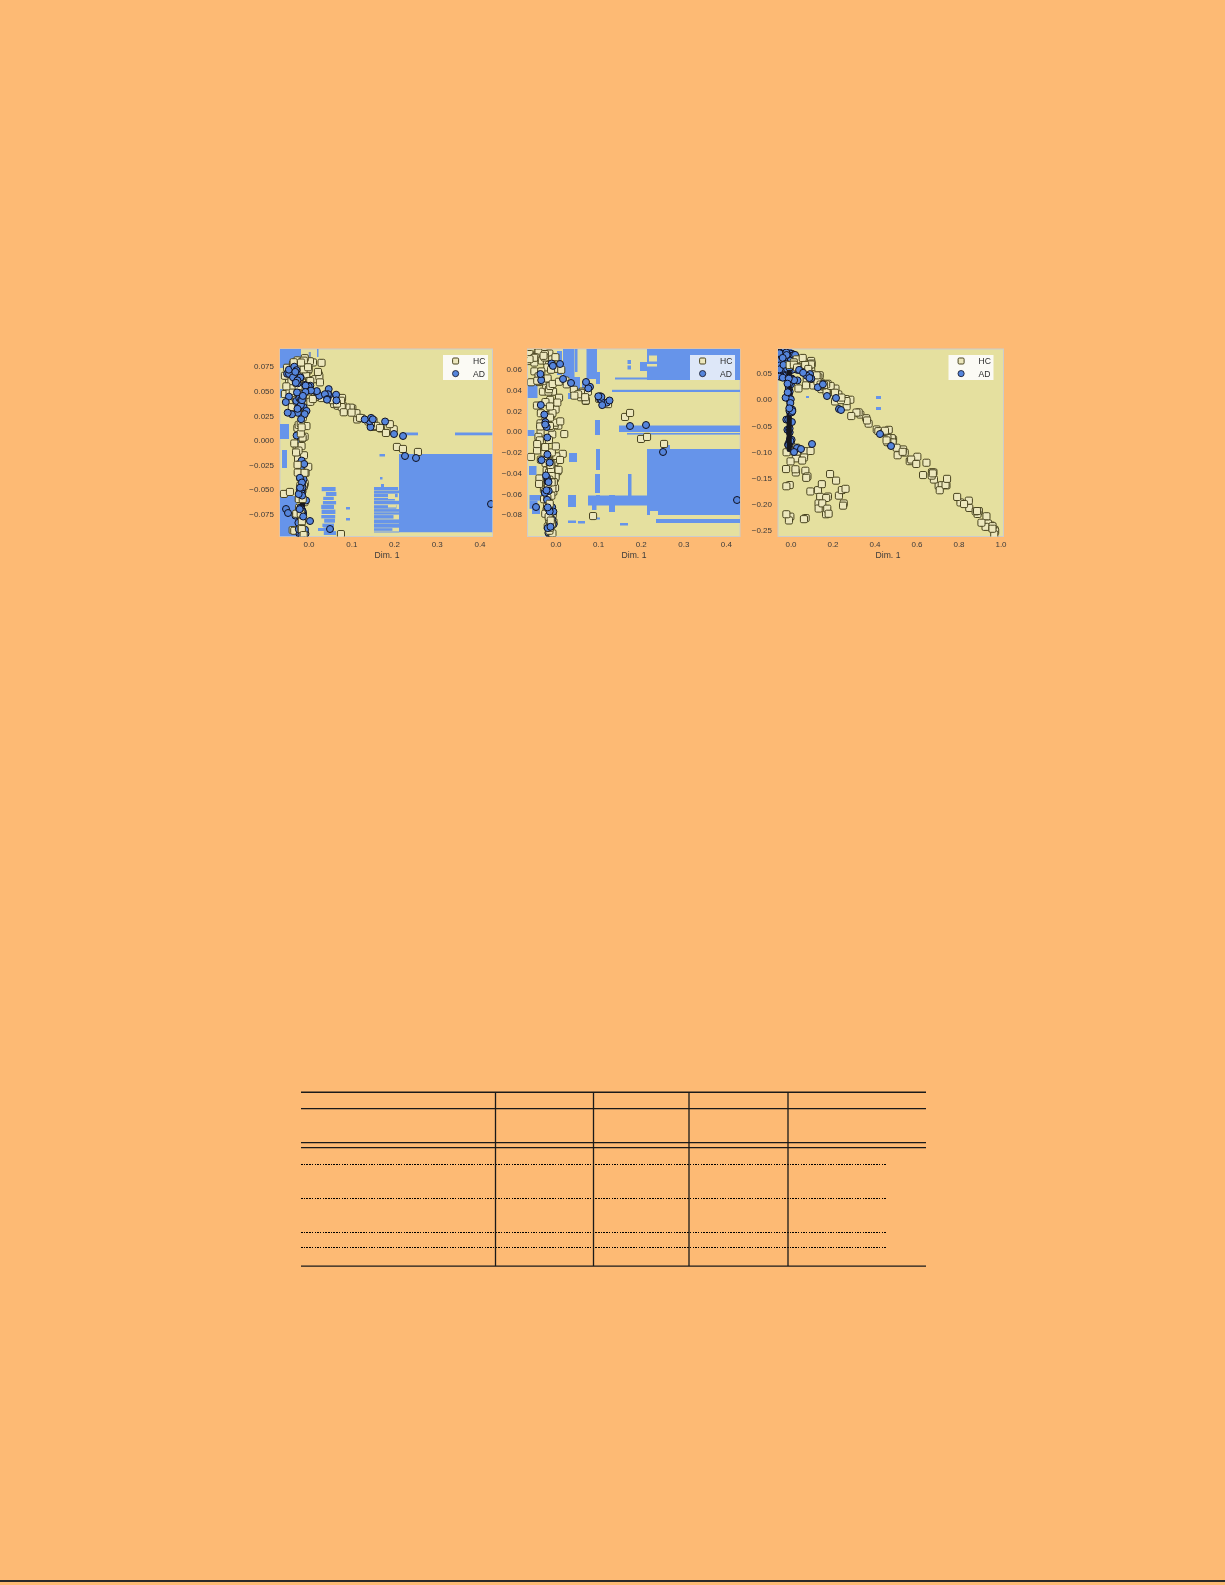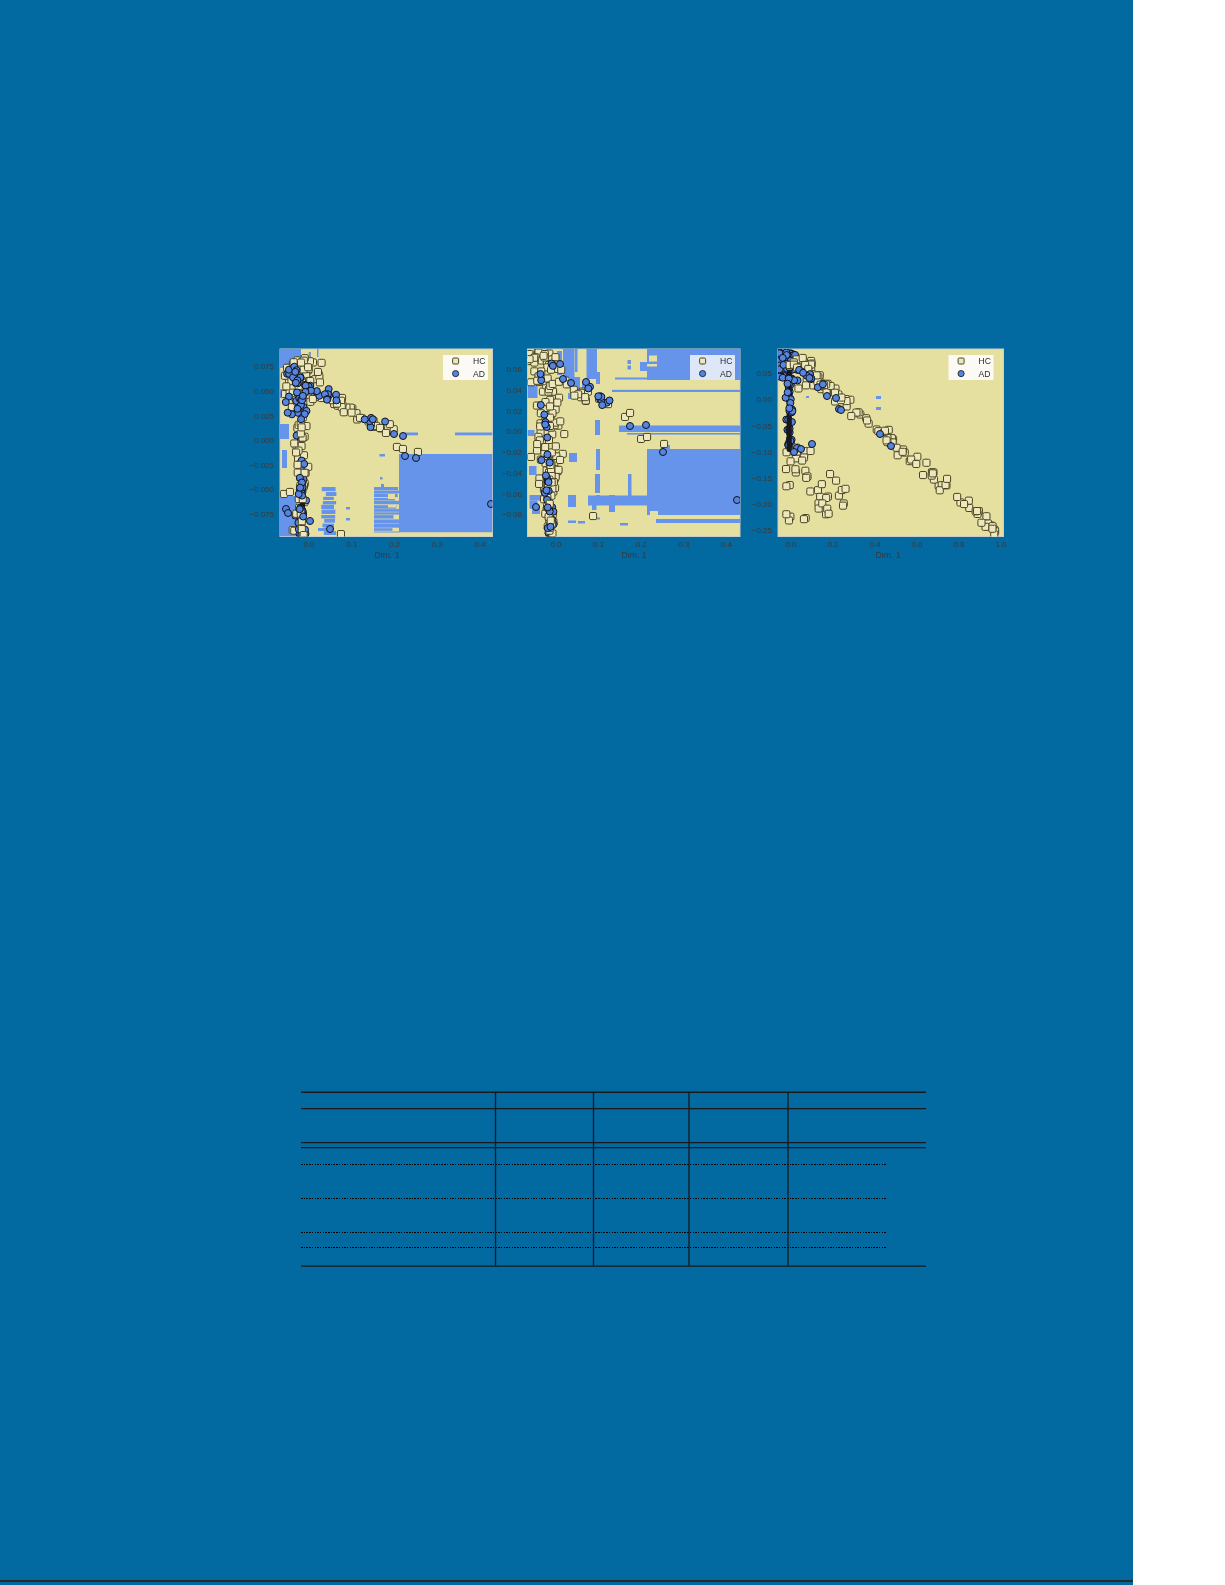--- a/index.html
+++ b/index.html
@@ -1,16 +1,16 @@
 <!DOCTYPE html>
 <html><head>
 <meta charset="utf-8">
 <style>
 html, body { margin: 0; padding: 0; background: #ffffff; }
-#page { position: relative; width: 1133px; height: 1585px; background: #0369a1; overflow: hidden; }
+#page { position: relative; width: 1225px; height: 1585px; background: #fdba74; overflow: hidden; }
 text { font-family: "Liberation Sans", sans-serif; }
 </style>
 </head>
 <body>
 <div id="page">
 <svg width="1225" height="1585" viewBox="0 0 1225 1585">
 <defs>
         <clipPath id="cp1">
           <rect x="279.5" y="349" width="213" height="187.5"></rect>
         </clipPath>

